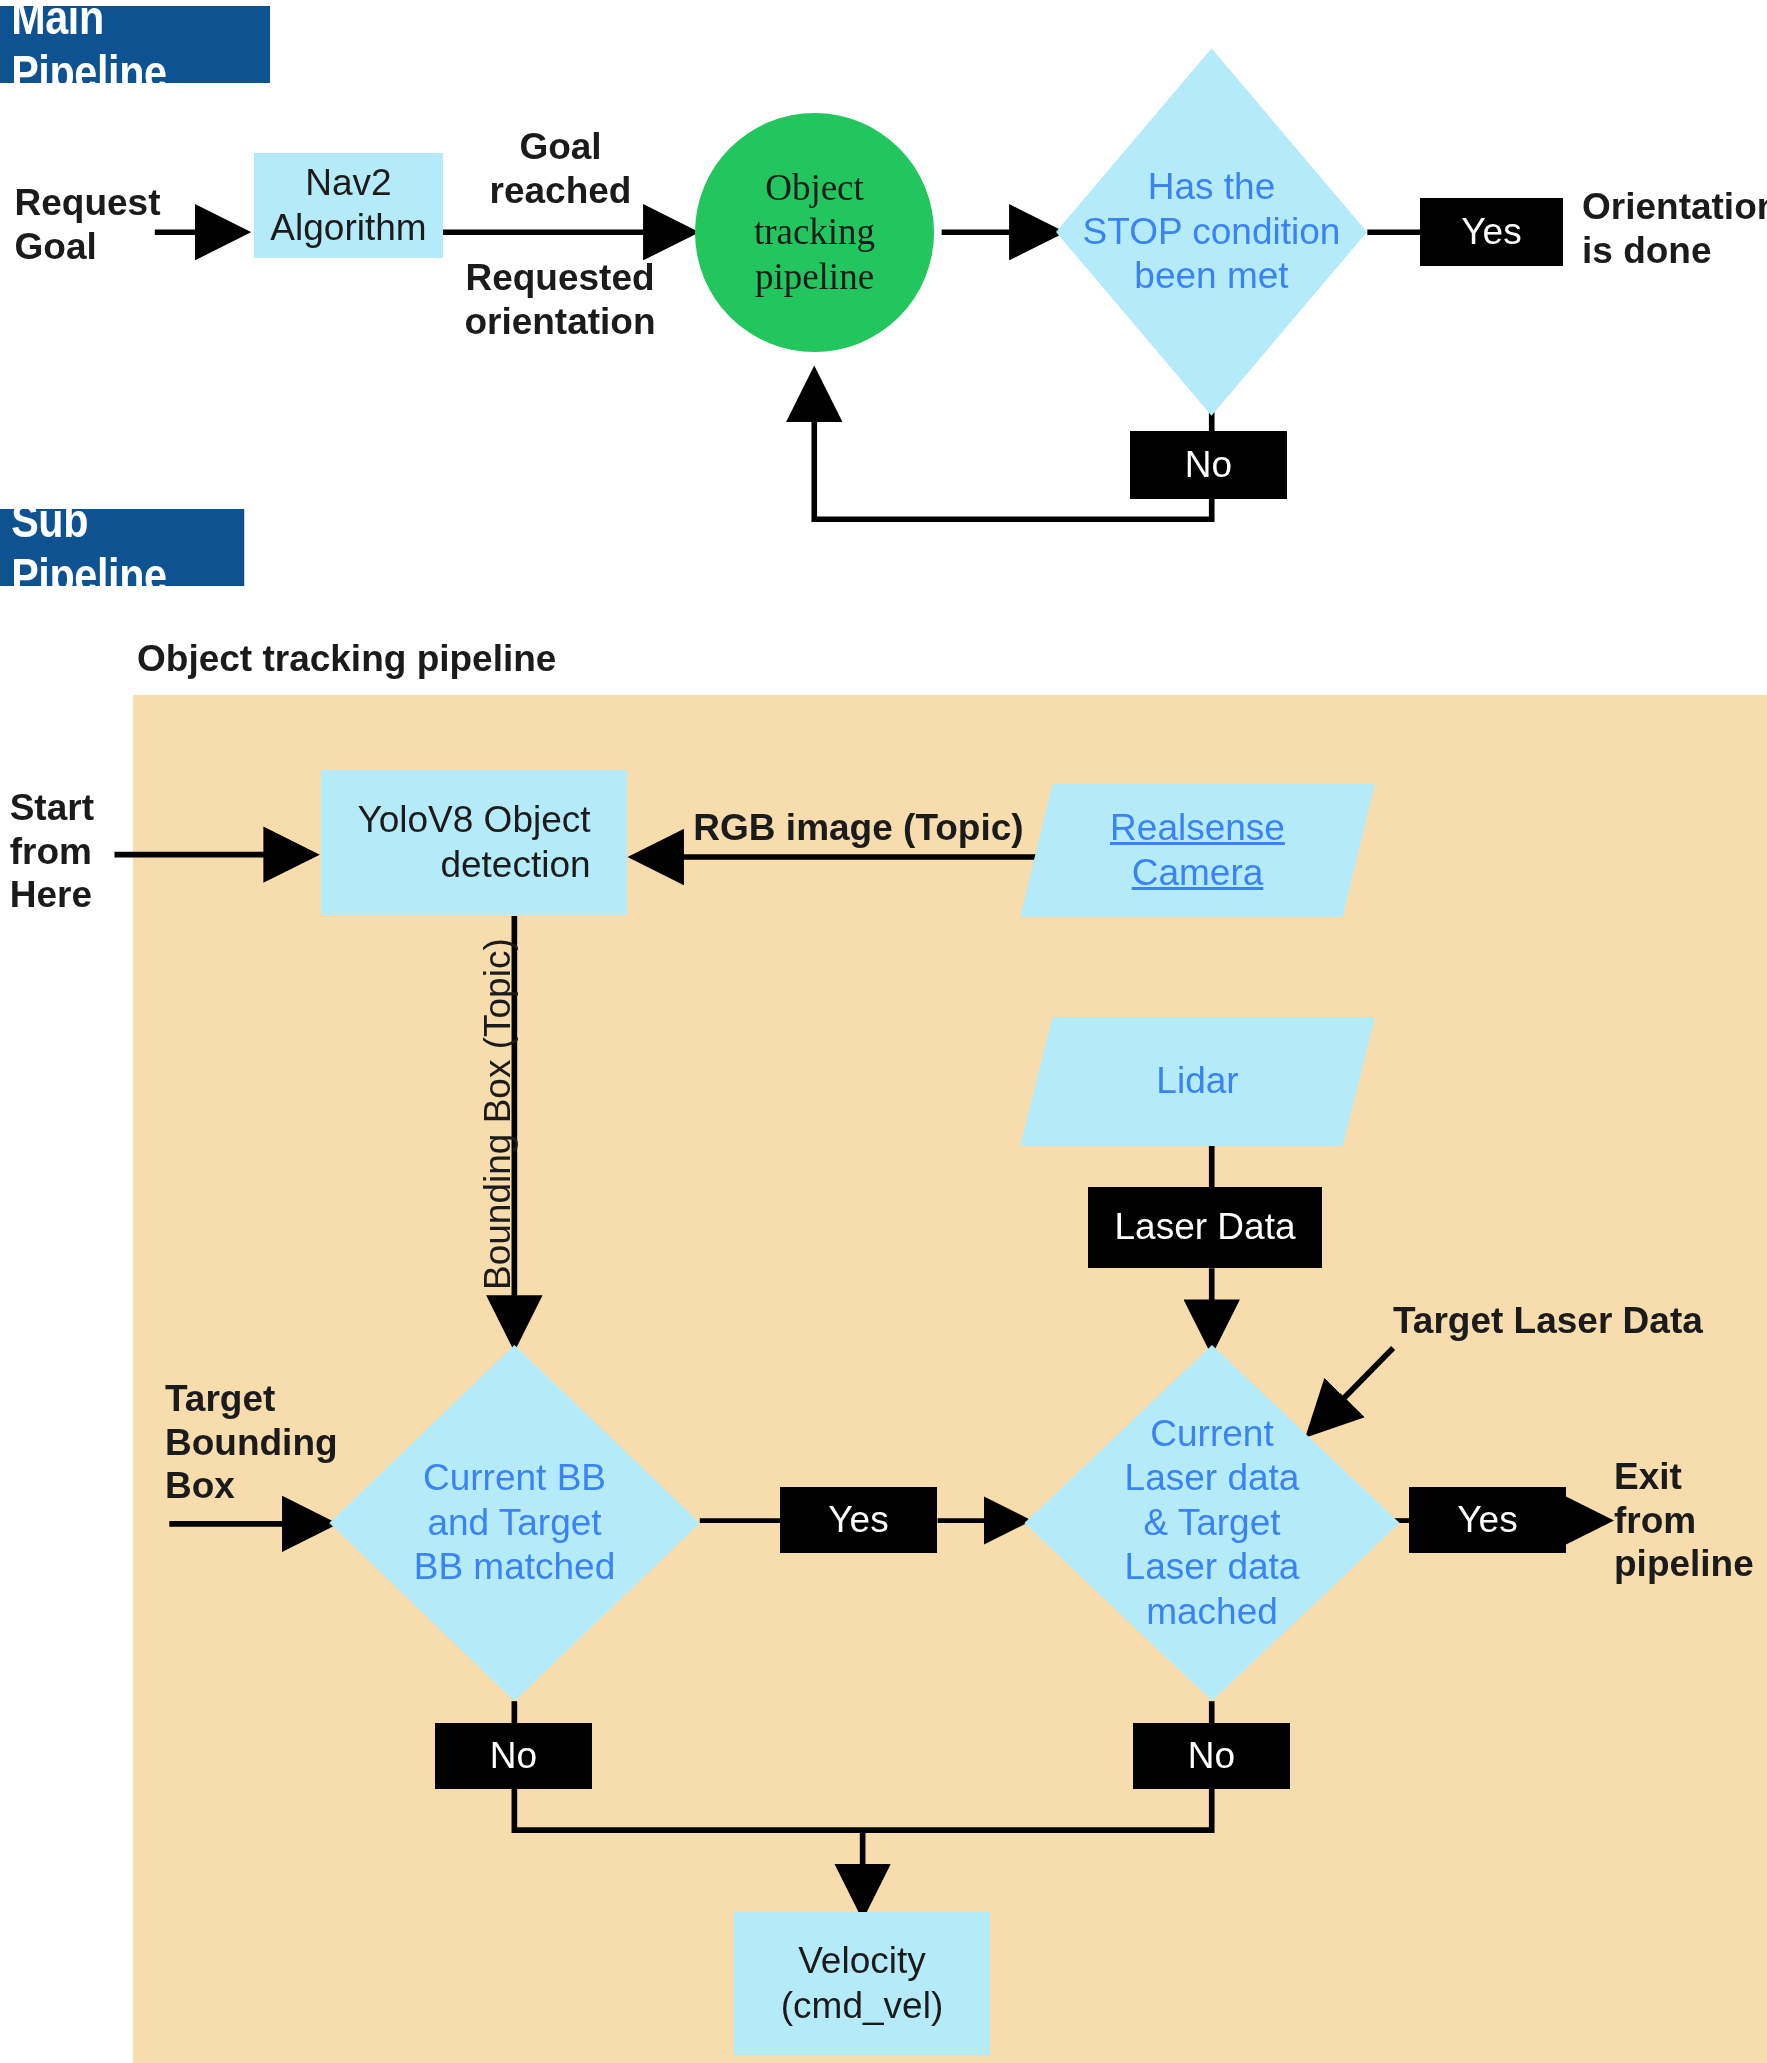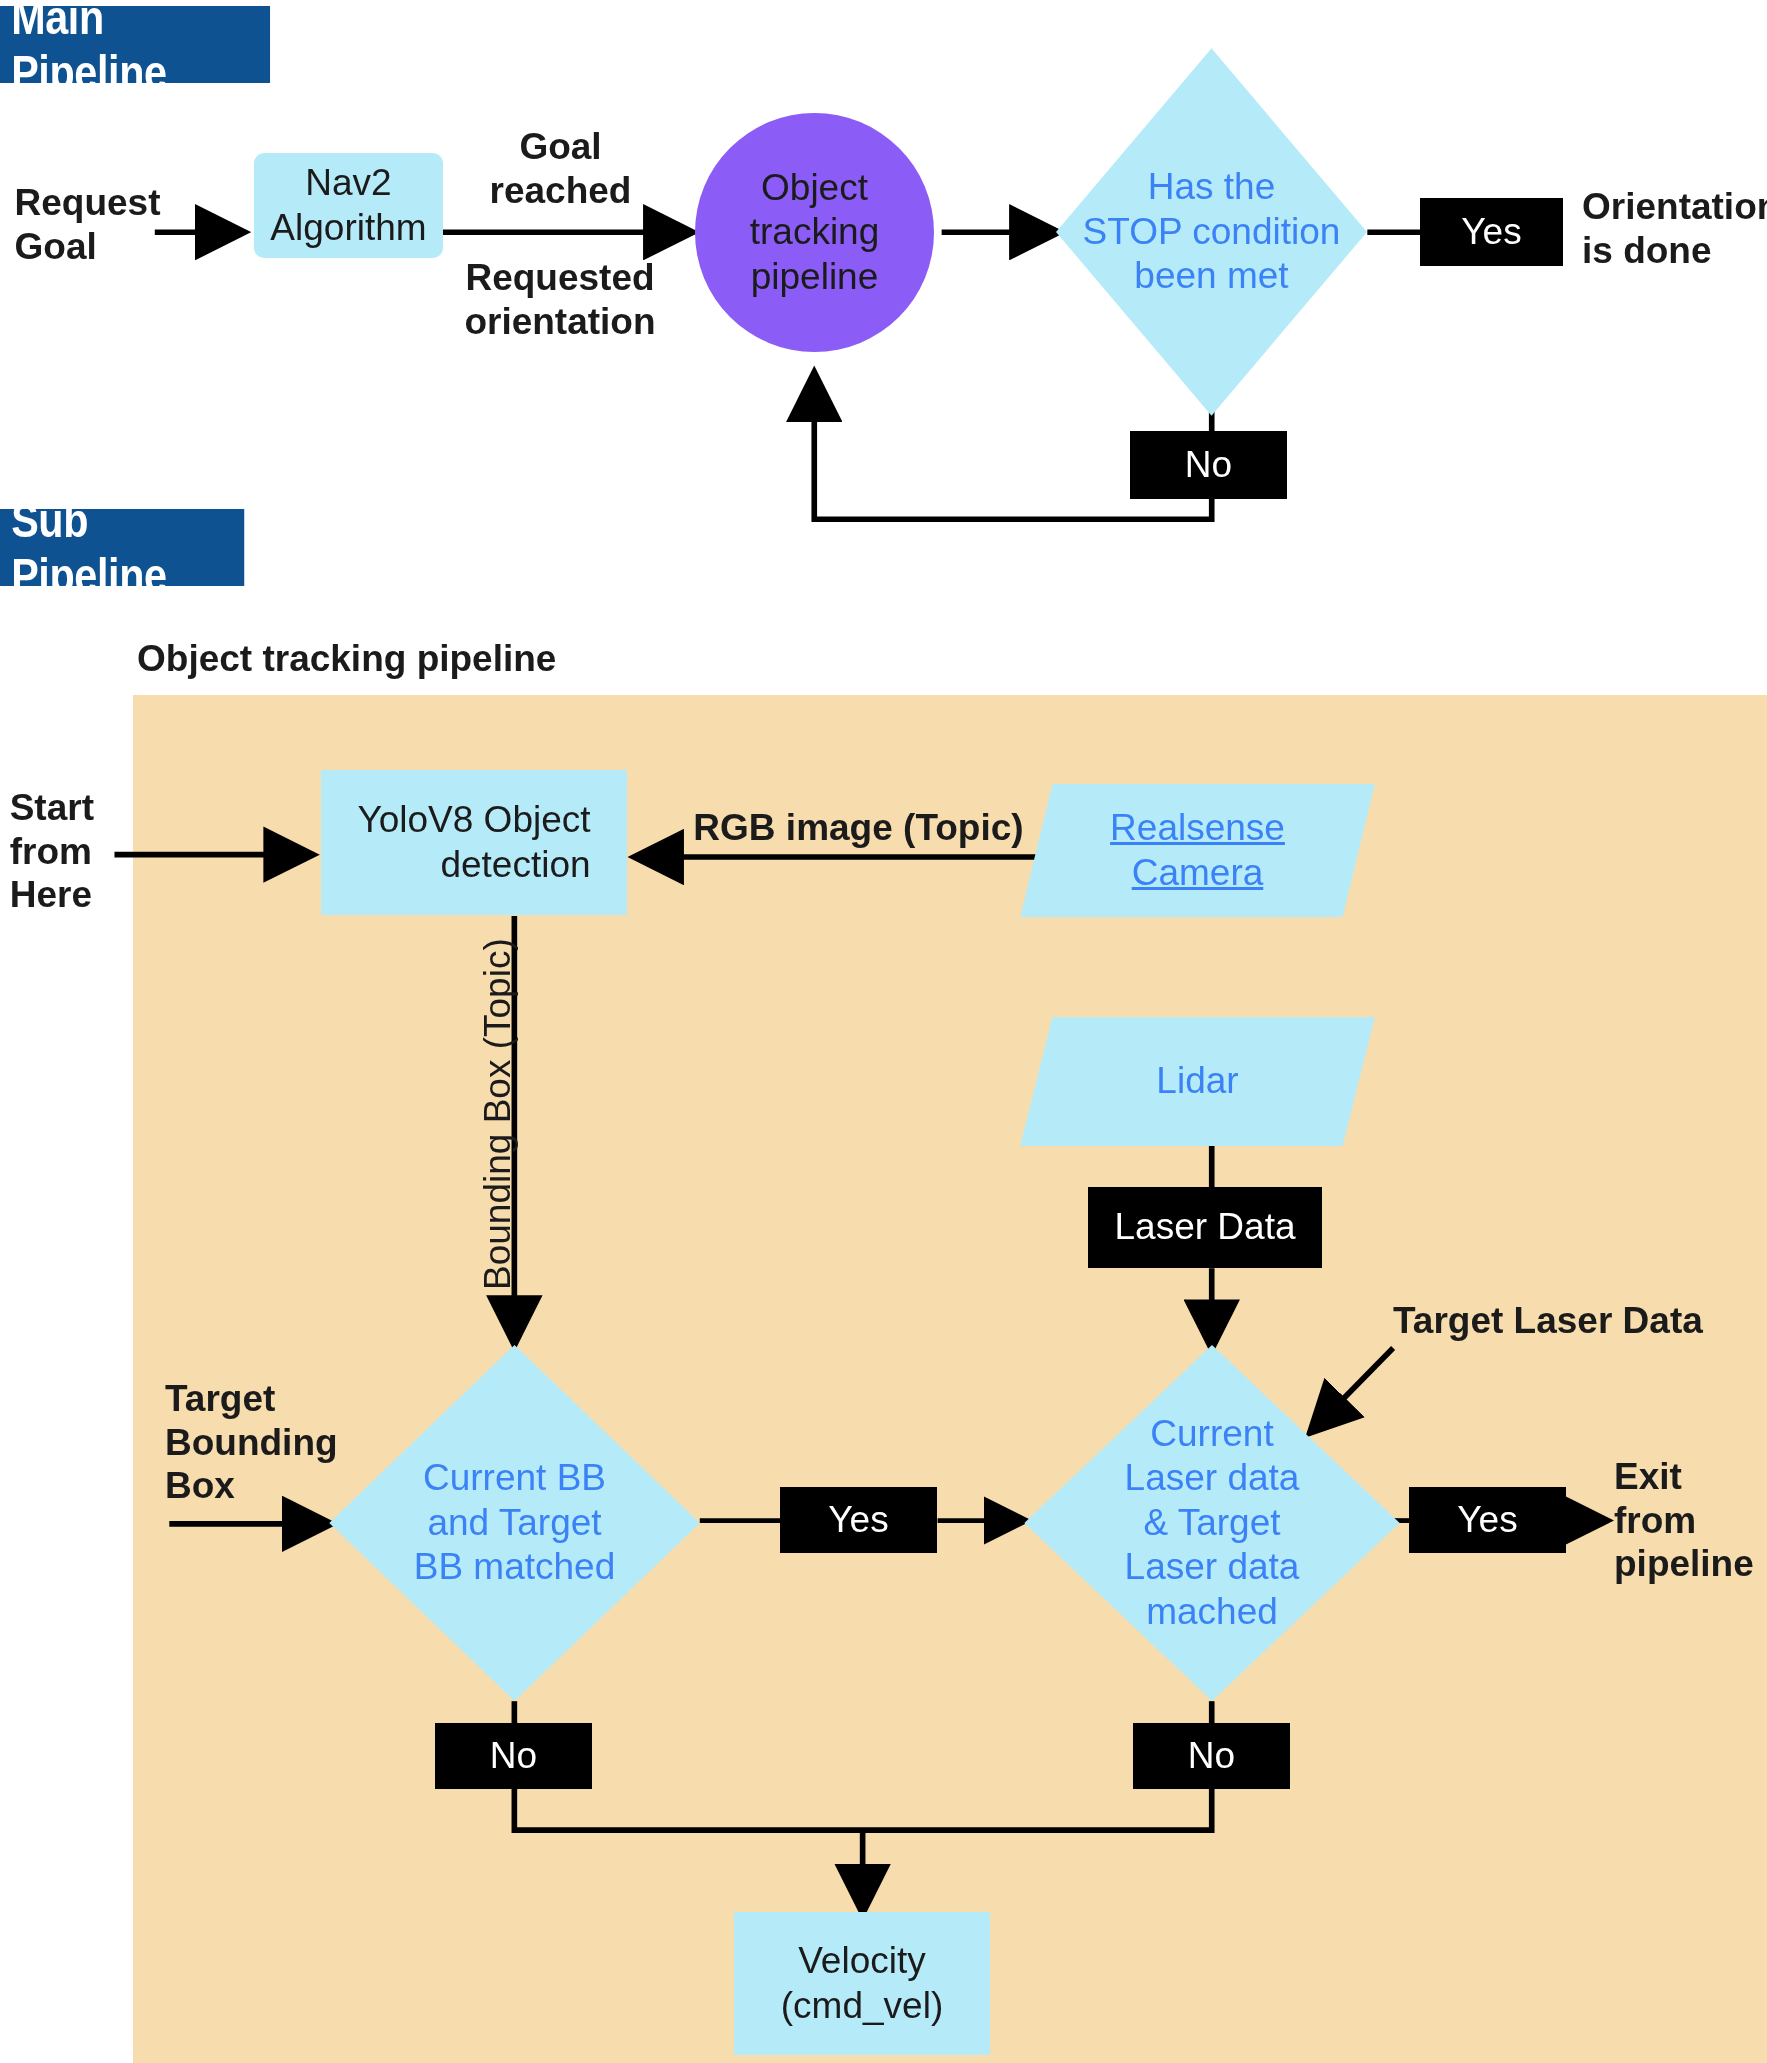--- a/index.html
+++ b/index.html
@@ -61,21 +61,21 @@
     align-items: center;
     justify-content: center;
     text-align: center;
     font-family: "Liberation Sans", sans-serif;
     font-weight: 300;
     color: #1b1b1b;
     line-height: 1.2;
     white-space: pre-line;
   }
   .rect-blue   { background: #b5ebf8; }
-  .ellipse-tan { background: #8b5cf6; border-radius: 50%; }
+  .ellipse-tan { background: #22c55e; border-radius: 50%; font-family: Liberation Serif, serif; }
   .black-box {
     background: #000000;
     color: #ffffff;
   }
   .diamond-wrap { position: absolute; }
   .diamond-label {
     position: absolute;
     left: 0; top: 0; right: 0; bottom: 0;
     display: flex;
     align-items: center;
@@ -202,21 +202,21 @@
     </g>
   </svg>
 
   <div class="banner" style="left:0px; top:6.4px; width:314px; height:77px; font-size:48px;">
     <span>Main Pipeline</span>
   </div>
 
   <div class="txt left" style="left:14.5px; top:181px; width:153px; font-size:37px;">Request
 Goal</div>
 
-  <div class="shape rect-blue" style="left:254px; top:153px; width:189px; height:105px; font-size:37px;border-radius:10px;">Nav2
+  <div class="shape rect-blue" style="left:254px; top:153px; width:189px; height:105px; font-size:37px;">Nav2
 Algorithm</div>
 
   <div class="txt center" style="left:468px; top:125px; width:185px; font-size:37px;">Goal
 reached</div>
 
   <div class="txt center" style="left:459px; top:256px; width:202px; font-size:37px;">Requested
 orientation</div>
 
   <div class="shape ellipse-tan" style="left:695px; top:113px; width:239px; height:239px; font-size:37px;">Object
 tracking

